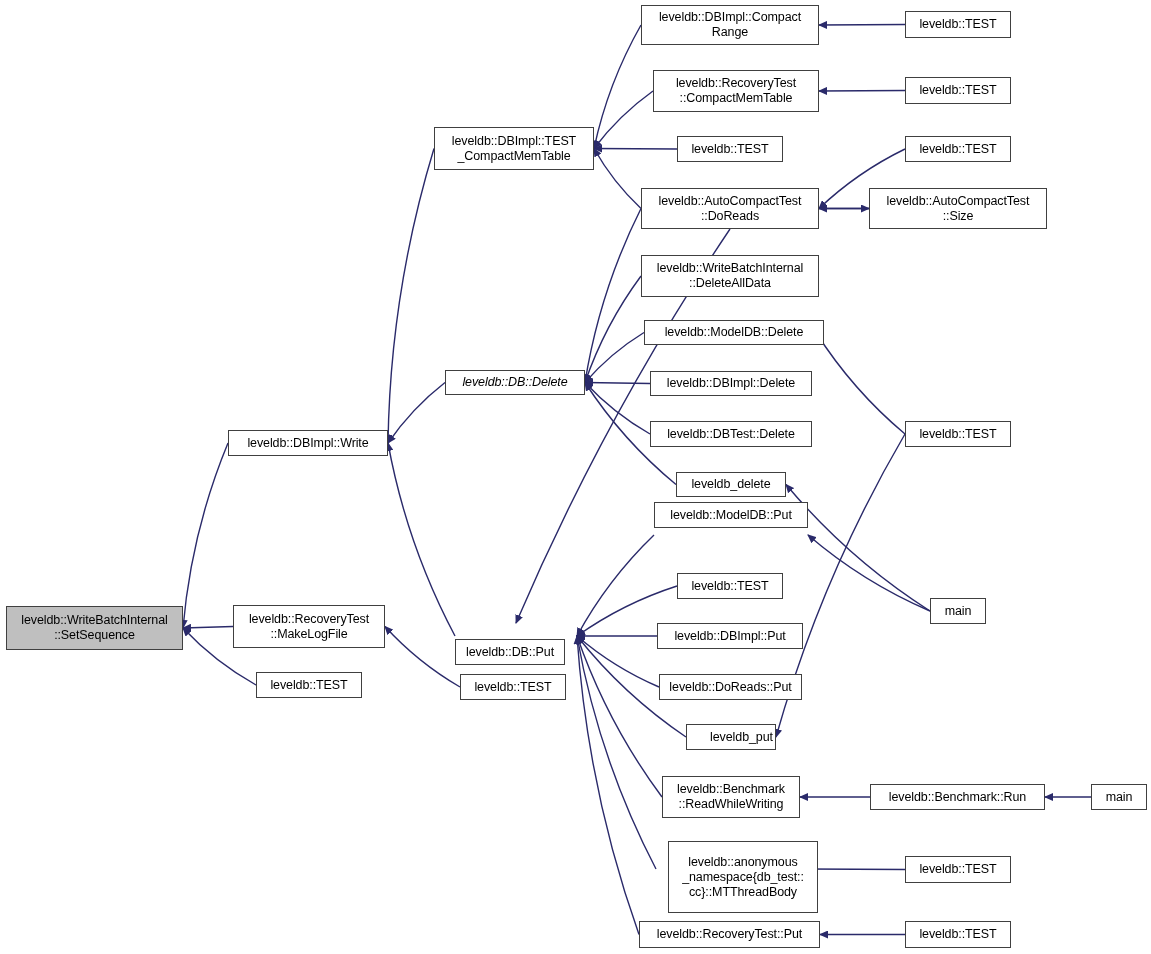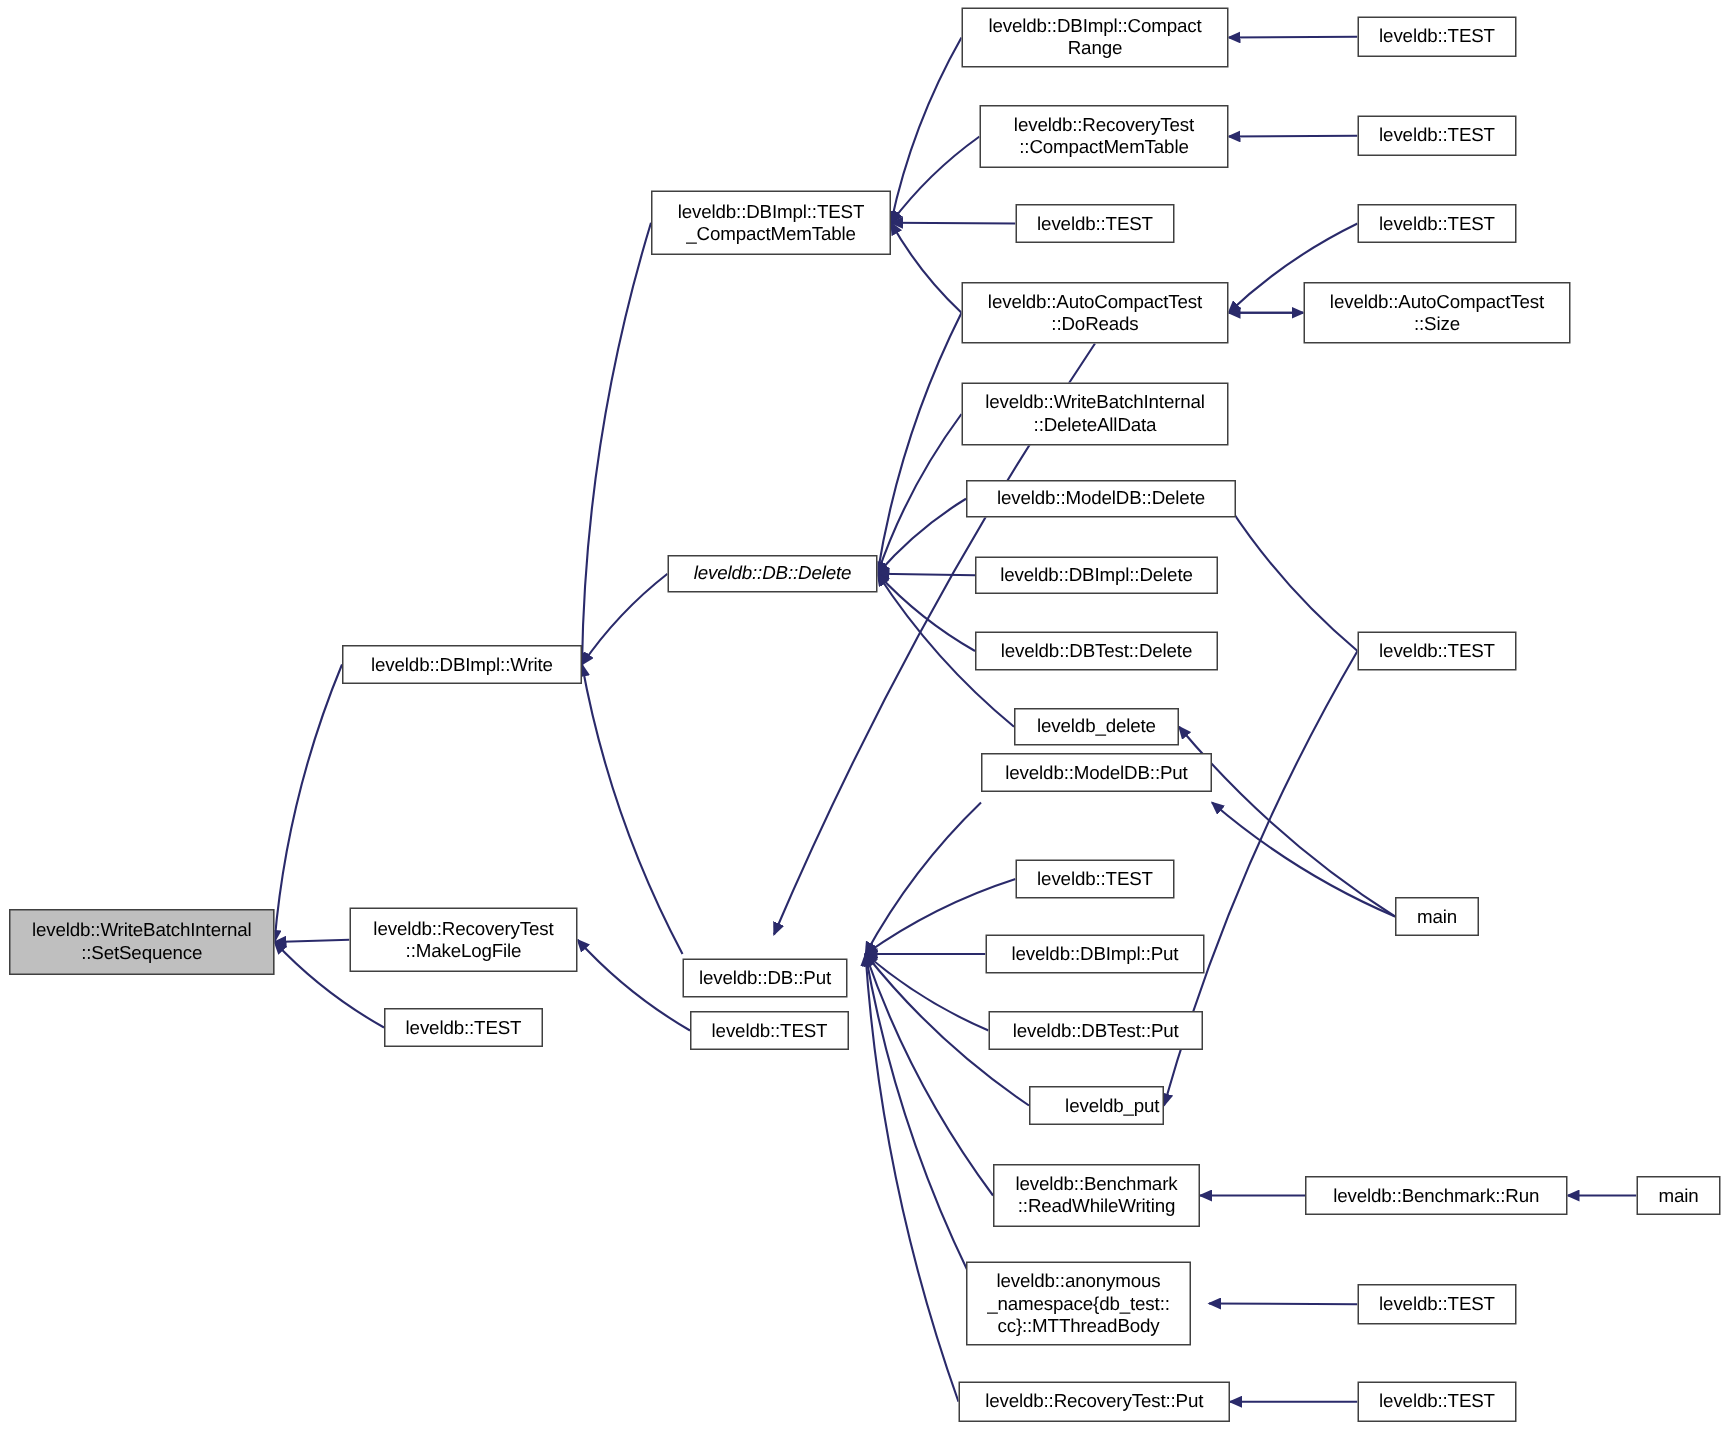--- a/index.html
+++ b/index.html
@@ -97,25 +97,25 @@
 ::DoReads</div>
       <div class="node" style="left: 641px; top: 255px; width: 178px; height: 42px;">leveldb::WriteBatchInternal
 ::DeleteAllData</div>
       <div class="node" style="left: 644px; top: 320px; width: 180px; height: 25px;">leveldb::ModelDB::Delete</div>
       <div class="node" style="left: 650px; top: 371px; width: 162px; height: 25px;">leveldb::DBImpl::Delete</div>
       <div class="node" style="left: 650px; top: 421px; width: 162px; height: 26px;">leveldb::DBTest::Delete</div>
       <div class="node" style="left: 676px; top: 472px; width: 110px; height: 25px;">leveldb_delete</div>
       <div class="node" style="left: 654px; top: 502px; width: 154px; height: 26px;">leveldb::ModelDB::Put</div>
       <div class="node" style="left: 677px; top: 573px; width: 106px; height: 26px;">leveldb::TEST</div>
       <div class="node" style="left: 657px; top: 623px; width: 146px; height: 26px;">leveldb::DBImpl::Put</div>
-      <div class="node" style="left: 659px; top: 674px; width: 143px; height: 26px;">leveldb::DBTest::Put</div>
+      <div class="node" style="left: 659px; top: 674px; width: 143px; height: 26px;">leveldb::DoReads::Put</div>
       <div class="node" style="left: 686px; top: 724px; width: 90px; height: 26px; padding-left: 24px;">leveldb_put</div>
       <div class="node" style="left: 662px; top: 776px; width: 138px; height: 42px;">leveldb::Benchmark
 ::ReadWhileWriting</div>
-      <div class="node" style="left: 644px; top: 841px; width: 150px; height: 56px;">leveldb::anonymous
+      <div class="node" style="left: 668px; top: 841px; width: 150px; height: 72px;">leveldb::anonymous
 _namespace{db_test::
 cc}::MTThreadBody</div>
       <div class="node" style="left: 639px; top: 921px; width: 181px; height: 27px;">leveldb::RecoveryTest::Put</div>
       <div class="node" style="left: 905px; top: 11px; width: 106px; height: 27px;">leveldb::TEST</div>
       <div class="node" style="left: 905px; top: 77px; width: 106px; height: 27px;">leveldb::TEST</div>
       <div class="node" style="left: 905px; top: 136px; width: 106px; height: 26px;">leveldb::TEST</div>
       <div class="node" style="left: 869px; top: 188px; width: 178px; height: 41px;">leveldb::AutoCompactTest
 ::Size</div>
       <div class="node" style="left: 905px; top: 421px; width: 106px; height: 26px;">leveldb::TEST</div>
       <div class="node" style="left: 930px; top: 598px; width: 56px; height: 26px;">main</div>

